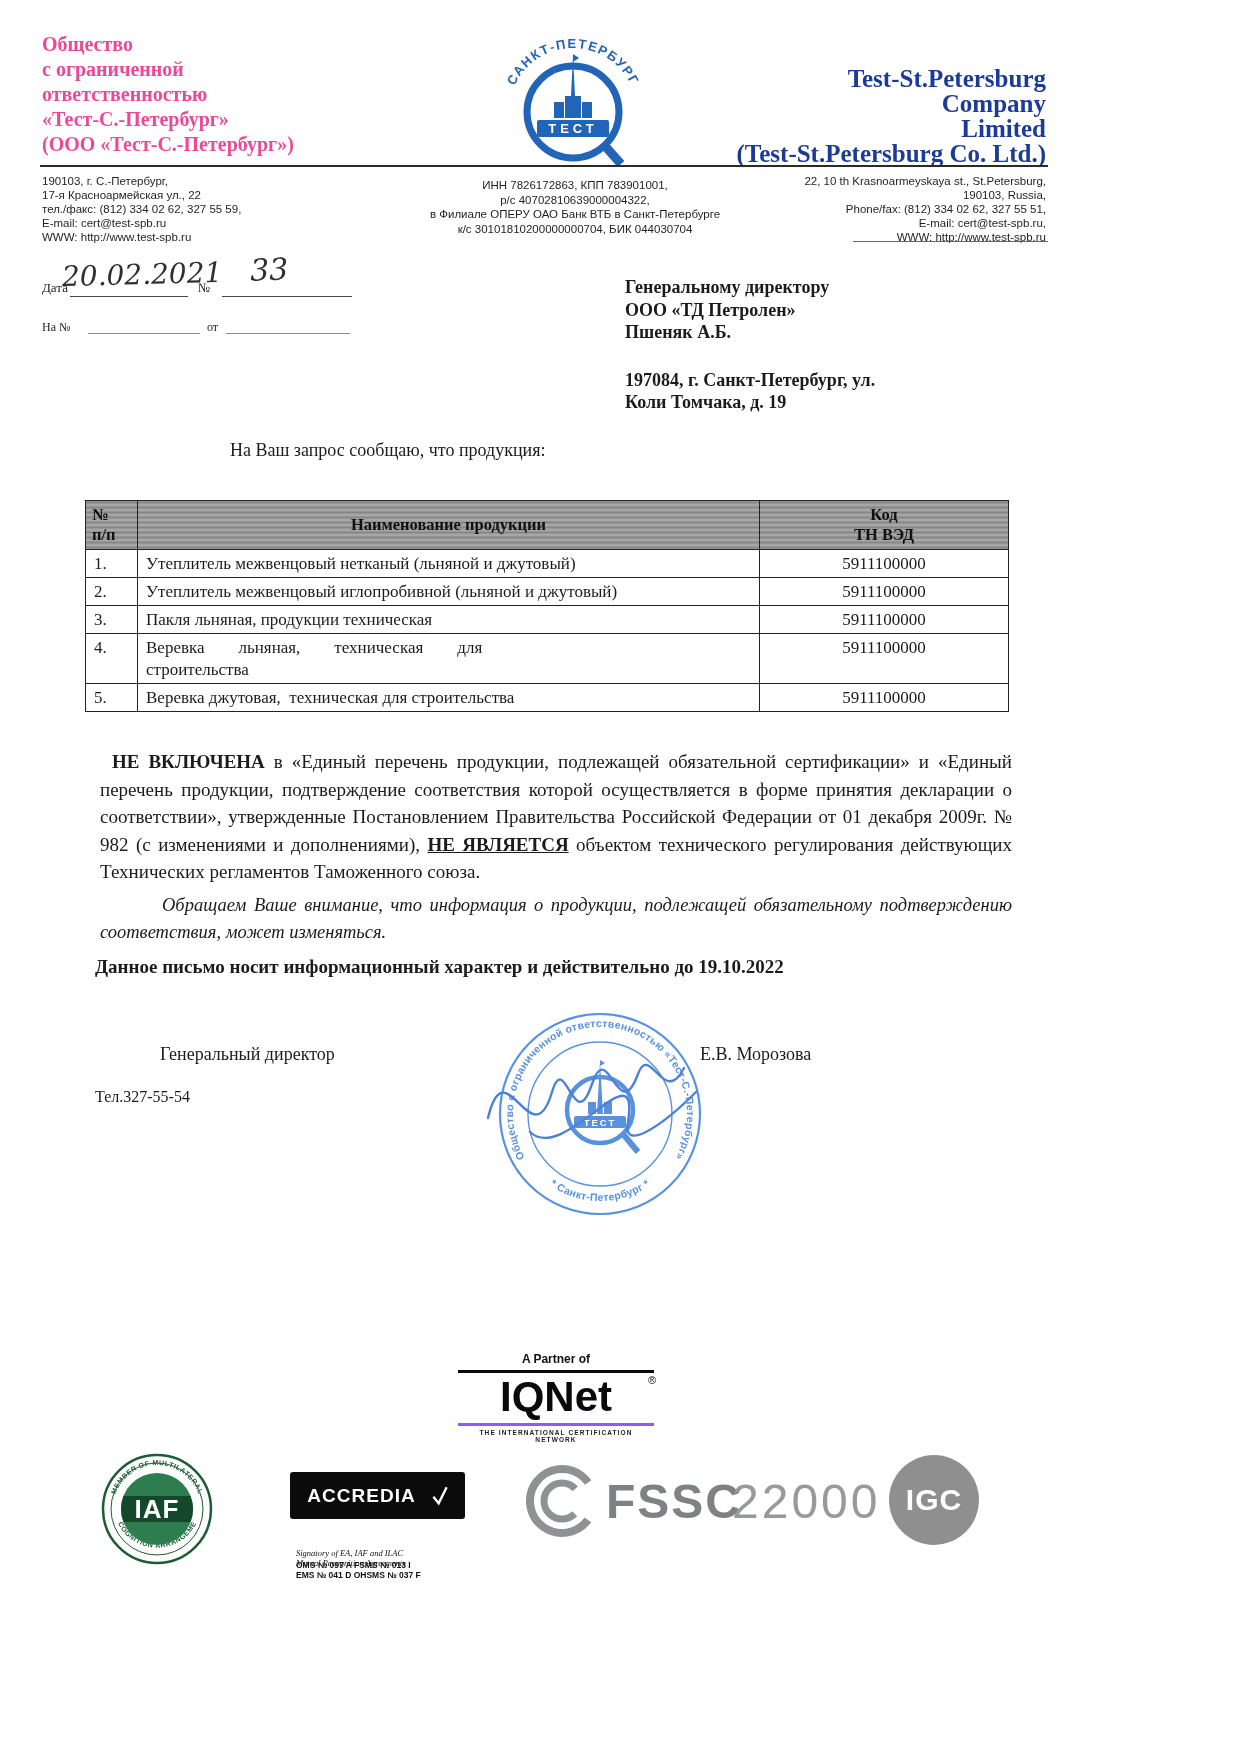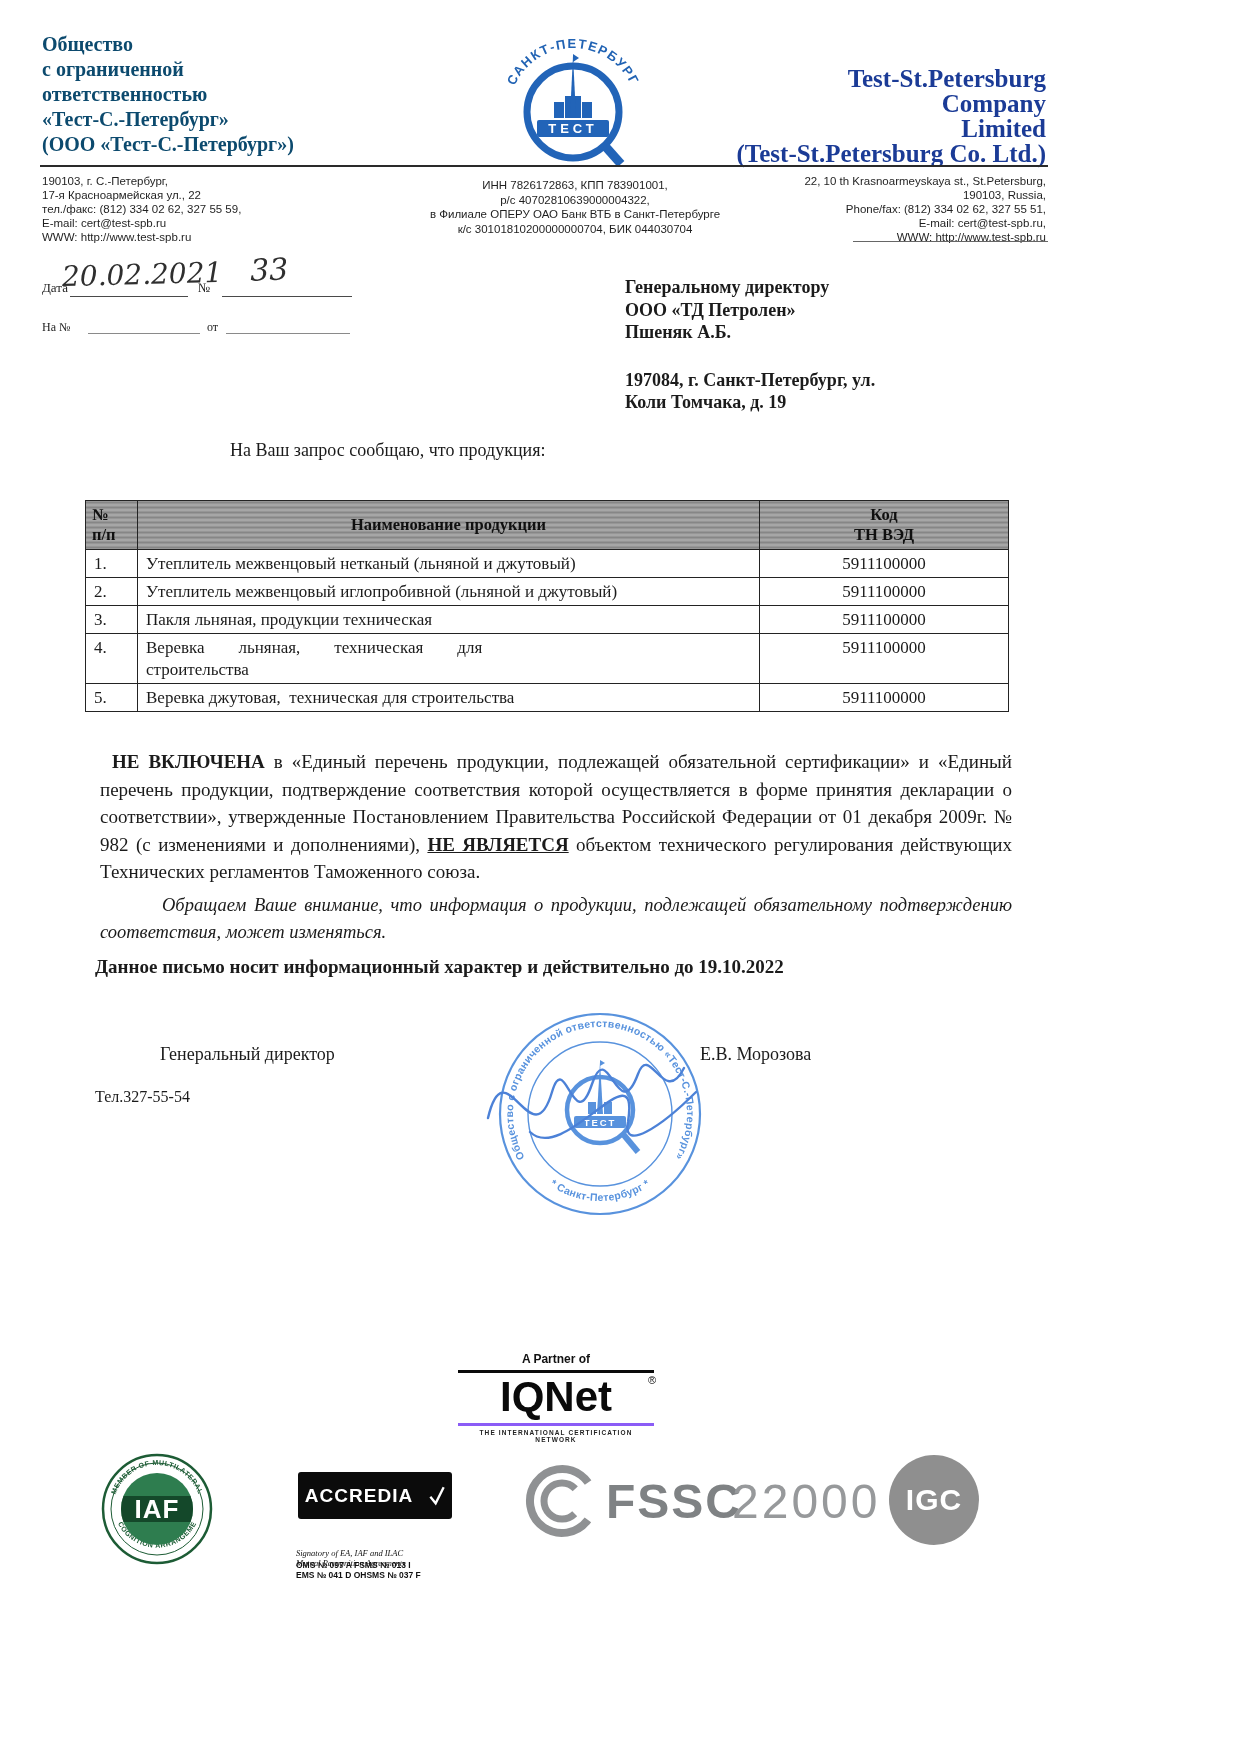--- a/index.html
+++ b/index.html
@@ -4,21 +4,21 @@
 <style>
   html,body{margin:0;padding:0;background:#ffffff;}
   .page{position:relative;width:1242px;height:1754px;background:#ffffff;
         font-family:"Liberation Serif",serif;color:#1b1b1b;overflow:hidden;}
   .abs{position:absolute;}
   .pre{white-space:pre-line;}
   .prewrap{white-space:pre-wrap;}
 
   
   .company-ru{left:42px;top:32px;width:330px;font-size:20px;font-weight:bold;
-              color:#0c4a6e;line-height:25px;}
+              color:#ec4899;line-height:25px;}
   .company-en{left:726px;top:46px;width:320px;text-align:right;font-size:25px;
               font-weight:bold;color:#1b3b96;line-height:25px;margin-top:20px;}
   .logo-svg{left:488px;top:22px;}
   .logo-arc{font:bold 13px "Liberation Sans",sans-serif;fill:#2163b4;letter-spacing:1.5px;}
   .logo-banner-text{font:bold 13px "Liberation Sans",sans-serif;fill:#ffffff;letter-spacing:4px;}
   .rule-main{left:40px;top:165px;width:1008px;height:2px;background:#2a2a2a;}
   .addr-ru{left:42px;top:174px;font-family:"Liberation Sans",sans-serif;
            font-size:11.5px;line-height:14px;color:#1f1f1f;}
   .bank{left:380px;top:178px;width:390px;text-align:center;
         font-family:"Liberation Sans",sans-serif;font-size:11.5px;line-height:14.5px;color:#1f1f1f;}
@@ -78,22 +78,22 @@
   .iqnet-word{font-size:42px;font-weight:bold;font-family:"Liberation Sans",sans-serif;color:#0a0a0a;}
   .iqnet-reg{position:absolute;top:1px;right:-2px;font-size:11px;color:#0a0a0a;}
   .iqnet-caption{margin-top:3px;font-size:6.5px;letter-spacing:1.1px;font-weight:bold;color:#222;}
 
   .iaf-svg{left:100px;top:1452px;}
   .iaf-ring{font-size:7px;font-weight:bold;fill:#1d5c35;
             font-family:"Liberation Sans",sans-serif;letter-spacing:.5px;}
   .iaf-center{font-size:26px;font-weight:bold;fill:#ffffff;
               font-family:"Liberation Sans",sans-serif;letter-spacing:1px;}
 
-  .accredia-box{left:290px;top:1472px;width:154px;height:47px;background:#0b0b0b;border-radius:3px;
-                display:flex;align-items:center;justify-content:center;gap:16px;margin-left:8px;}
+  .accredia-box{left:290px;top:1472px;width:175px;height:47px;background:#0b0b0b;border-radius:3px;
+                display:flex;align-items:center;justify-content:center;gap:16px;}
   .accredia-text{color:#ffffff;font-family:"Liberation Sans",sans-serif;font-weight:bold;
                  font-size:19px;letter-spacing:1px;}
   .accredia-check{width:16px;height:22px;}
   .accredia-codes{left:296px;top:1526px;font-family:"Liberation Sans",sans-serif;
                   font-size:8.5px;font-weight:bold;line-height:10px;color:#111;margin-top:34px;}
   .accredia-note{left:296px;top:1548px;font-style:italic;font-size:8.5px;line-height:10px;color:#111;}
 
   .fssc-svg{left:520px;top:1458px;}
   .fssc-text{font:bold 48px "Liberation Sans",sans-serif;fill:#7f8284;letter-spacing:2px;}
   .fssc-num{font:48px "Liberation Sans",sans-serif;fill:#97999b;letter-spacing:3px;}

